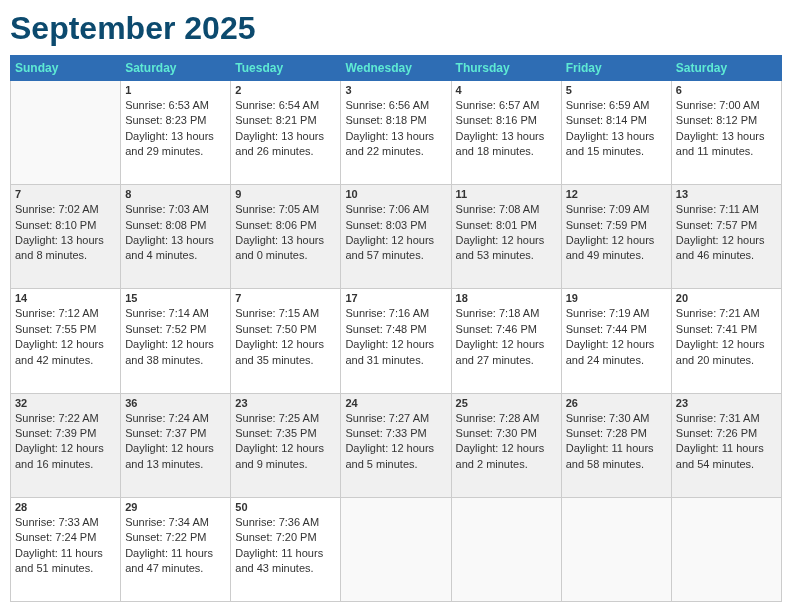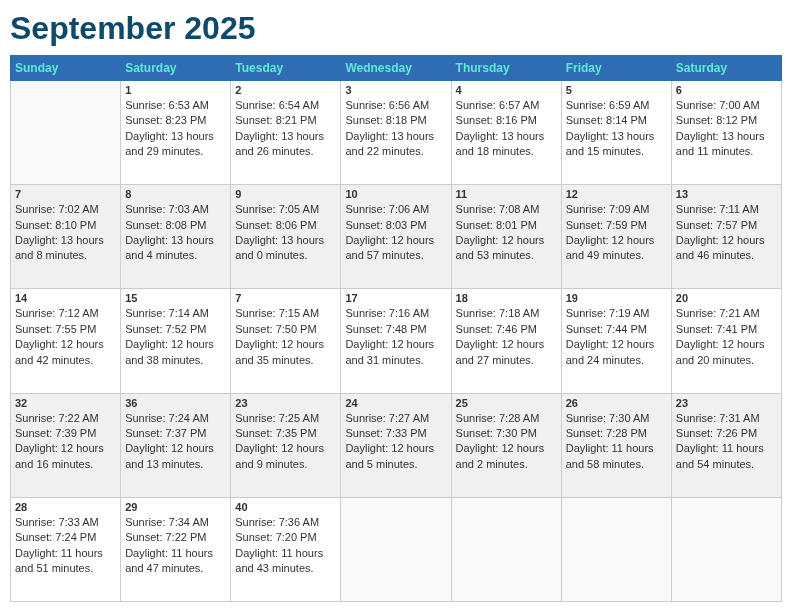--- a/index.html
+++ b/index.html
@@ -235,21 +235,21 @@
         <tr>
           <td>
             <div class="day-number">28</div>
             <div class="day-info">Sunrise: 7:33 AM<br>Sunset: 7:24 PM<br>Daylight: 11 hours<br>and 51 minutes.</div>
           </td>
           <td>
             <div class="day-number">29</div>
             <div class="day-info">Sunrise: 7:34 AM<br>Sunset: 7:22 PM<br>Daylight: 11 hours<br>and 47 minutes.</div>
           </td>
           <td>
-            <div class="day-number">40</div>
+            <div class="day-number">50</div>
             <div class="day-info">Sunrise: 7:36 AM<br>Sunset: 7:20 PM<br>Daylight: 11 hours<br>and 43 minutes.</div>
           </td>
           <td class="empty"></td>
           <td class="empty"></td>
           <td class="empty"></td>
           <td class="empty"></td>
         </tr>
       </tbody>
   </table>
 </div>

